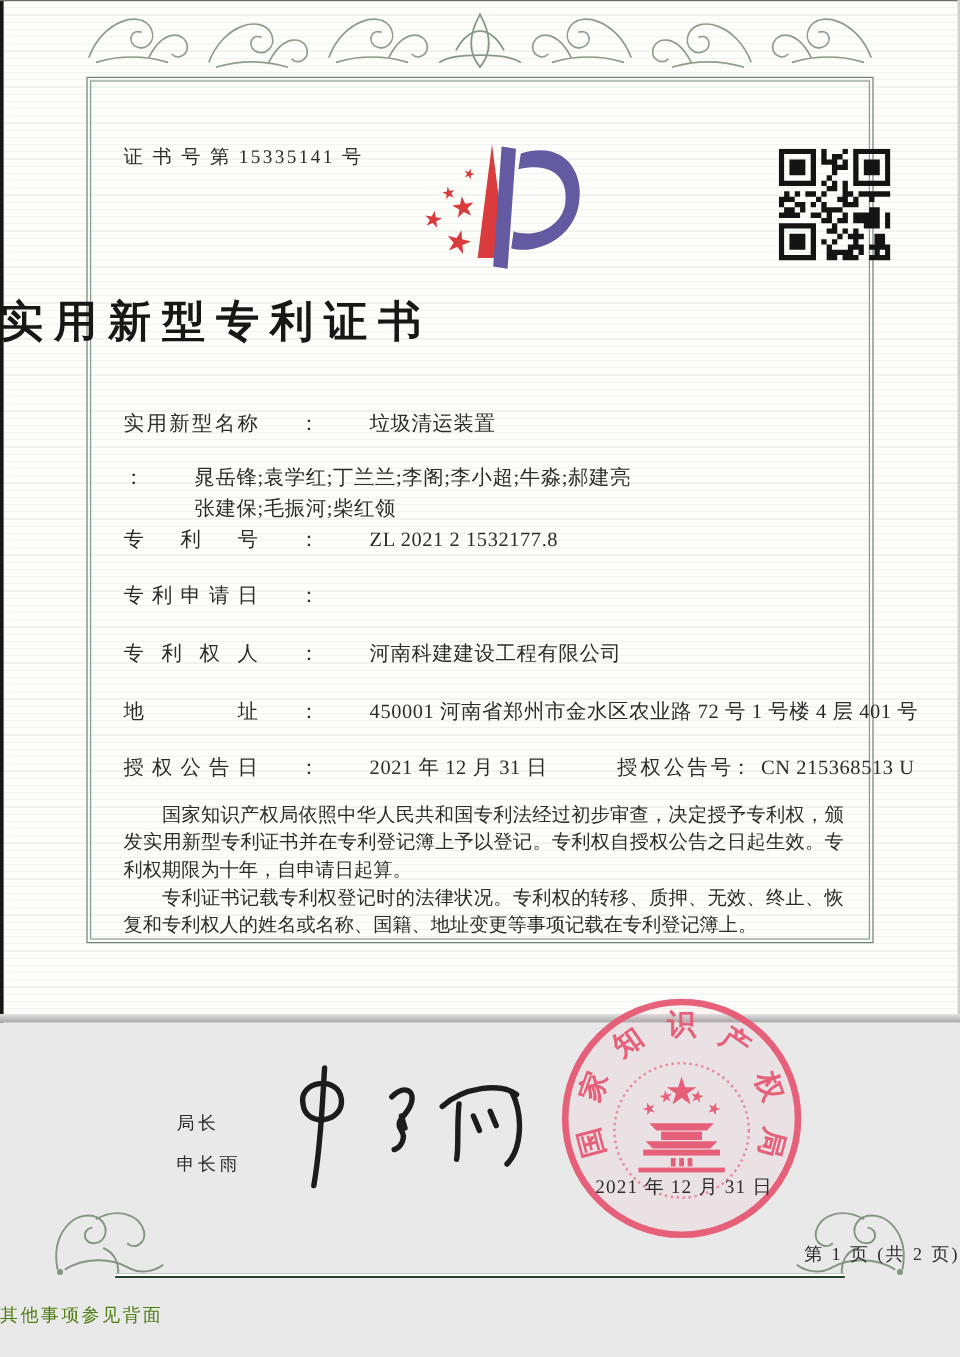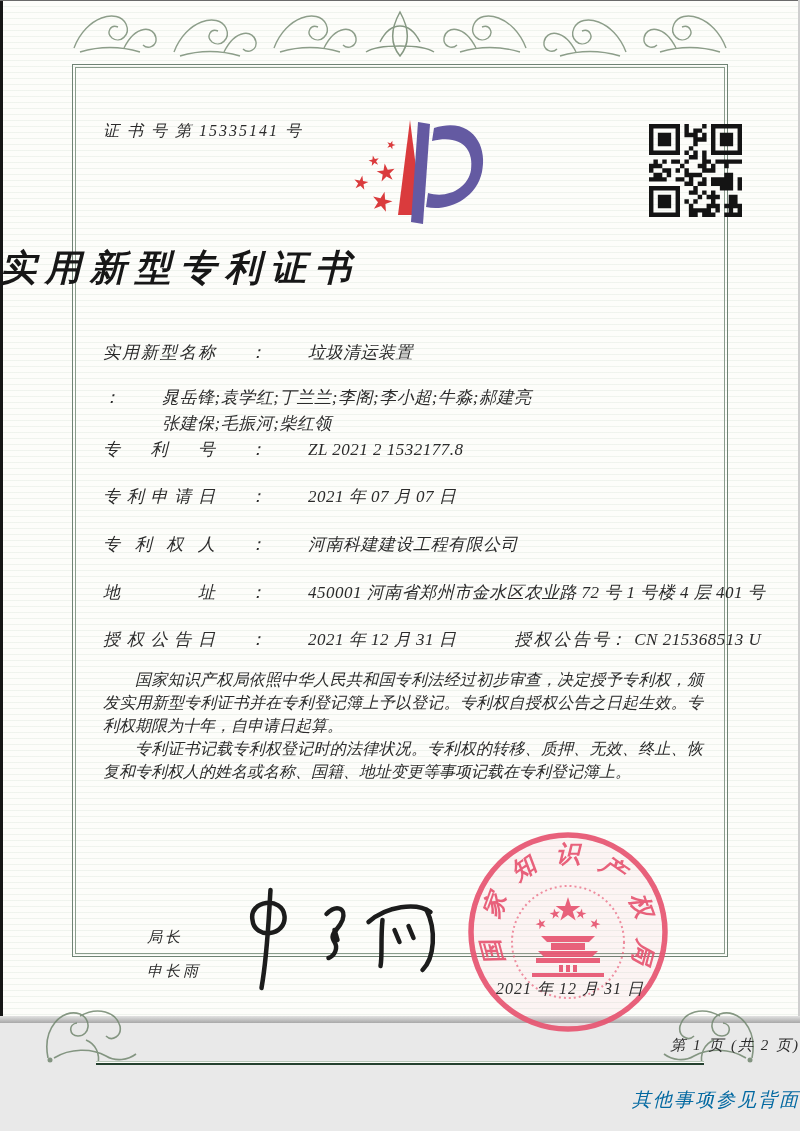--- a/index.html
+++ b/index.html
@@ -1,22 +1,21 @@
 <!DOCTYPE html>
 <html><head>
 <meta charset="utf-8">
 <style>
   * { margin:0; padding:0; box-sizing:border-box; }
   html,body { width:800px; height:1131px; overflow:hidden; background:#e9e9e9; }
   .page {
-    position:relative; width:800px; height:1023px;
+    position:relative; width:800px; height:852px;
     background:#fdfdfa;
     font-family:"Liberation Serif","DejaVu Serif",serif;
     color:#2b2b2b;
-    font-style:italic;
   }
   
   .page::before {
     content:""; position:absolute; inset:0;
     background:repeating-linear-gradient(180deg, rgba(168,192,172,.16) 0 1px, transparent 1px 6px);
     pointer-events:none;
   }
   
   .edge-left  { position:absolute; left:0; top:0; width:3px; height:100%; background:#161616; }
   .edge-top   { position:absolute; left:0; top:0; width:100%; height:1px; background:#6a6a6a; }
@@ -57,21 +56,21 @@
   .signature { position:absolute; left:228px; top:886px; width:225px; height:110px; }
 
   .seal { position:absolute; left:462px; top:826px; width:212px; height:212px; opacity:.93; }
   .seal text { font-family:"Liberation Serif","DejaVu Serif",serif; font-weight:700; }
   .seal-date { position:absolute; left:480px; top:979px; width:180px; text-align:center;
                font-size:16px; letter-spacing:1px; color:#2d2d2d; }
 
   .page-no  { position:absolute; left:0; right:0; top:1036px; text-align:right; font-size:15px; letter-spacing:2px; }
   .rule     { position:absolute; left:96px; right:96px; top:1061px; height:4px;
               background:linear-gradient(180deg,#b7c7b7 0 1px,#fdfdfa 1px 2px,#23402e 2px 100%); }
-  .back-note{ position:absolute; left:0; right:0; top:1087px; text-align:right; font-size:19px; letter-spacing:2px; color:#0369a1; }
+  .back-note{ position:absolute; left:0; right:0; top:1087px; text-align:left; font-size:15px; letter-spacing:2px; color:#4d7c0f; }
 </style>
 </head>
 <body>
 
 <div class="page">
 
   <svg width="0" height="0" style="position:absolute" aria-hidden="true">
     <defs>
       <g id="star">
           <polygon points="0,-10 2.25,-3.09 9.51,-3.09 3.63,1.18 5.88,8.09 0,3.82 -5.88,8.09 -3.63,1.18 -9.51,-3.09 -2.25,-3.09"></polygon>
@@ -160,21 +159,20 @@
 
   <div class="row" style="top:437px">
     <span class="lbl">专利号</span>
       <span>：</span>
     <span class="val">ZL 2021 2 1532177.8</span>
   </div>
 
   <div class="row" style="top:484px">
     <span class="lbl">专利申请日</span>
       <span>：</span>
-    <span class="val">2021 年 07 月 07 日</span>
   </div>
 
   <div class="row" style="top:532px">
     <span class="lbl">专利权人</span>
       <span>：</span>
     <span class="val">河南科建建设工程有限公司</span>
   </div>
 
   <div class="row" style="top:580px">
     <span class="lbl">地址</span>

